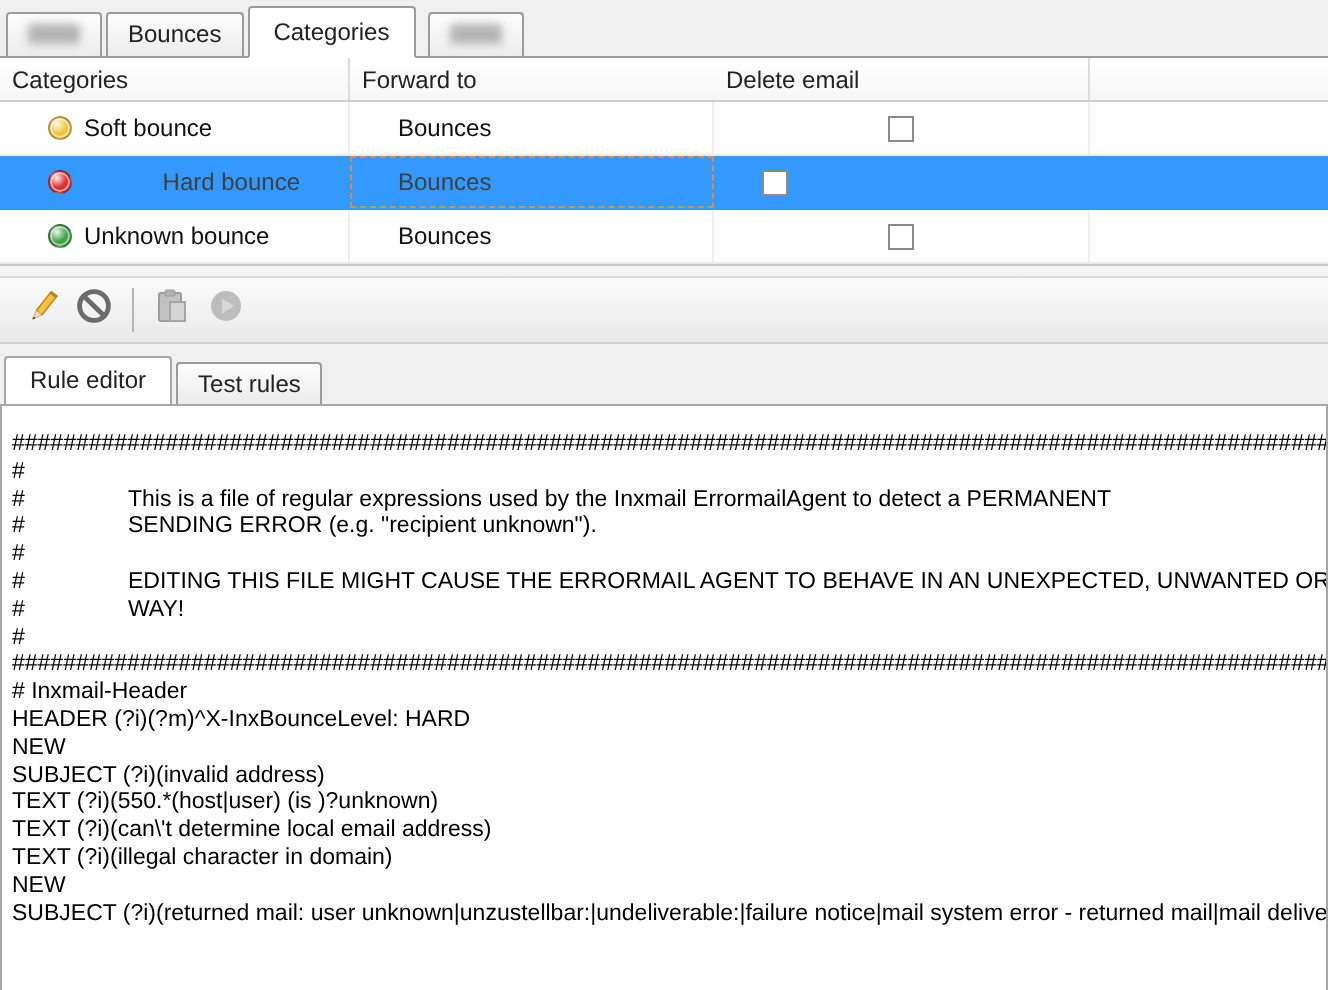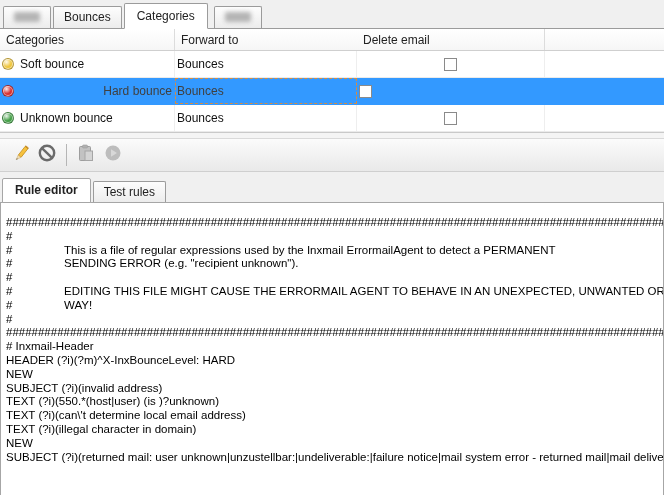--- a/index.html
+++ b/index.html
@@ -24,21 +24,21 @@
   
   .cat-table { background: #fff; border-bottom: 1px solid #c9c9c9; }
   .thead { display: grid; grid-template-columns: 175px 182px 188px 119px;
            height: 22px; background: linear-gradient(#ffffff, #f6f6f6);
            border-bottom: 1px solid #cfcfcf; }
   .th { display: flex; align-items: center; padding: 0 6px; font-size: 12px; color: #222;
         border-right: 1px solid #dcdcdc; overflow: hidden; white-space: nowrap; }
   .th.bold { font-weight: bold; }
   .tbody .trow { display: grid; grid-template-columns: 175px 182px 188px 119px;
                  height: 27px; background: #fff; border-bottom: 1px solid #ebebeb; }
-  .cell { display: flex; align-items: center; padding: 0 2px; font-size: 12px; color: #111;
+  .cell { display: flex; align-items: center; padding: 0 24px; font-size: 12px; color: #111;
           border-right: 1px solid #eeeeee; overflow: hidden; white-space: nowrap; }
   .trow.selected { background: #3399ff; border-bottom-color: #3399ff; }
   .trow.selected .cell { color: #404040; border-right-color: transparent; justify-content: space-between; }
   .trow.selected .cell.focus-cell { outline: 1px dashed #d98c3f; outline-offset: -1px; }
   .dot { width: 12px; height: 12px; border-radius: 50%; margin-right: 6px;
          border: 1px solid rgba(0,0,0,0.25); box-shadow: 0 0 0 1px rgba(255,255,255,0.55) inset; flex: none; }
   .cbwrap { justify-content: center; }
   .checkbox { width: 13px; height: 13px; background: #fff; border: 1px solid #8a8a8a; }
 
   
@@ -47,21 +47,21 @@
              border-top: 1px solid #d9d9d9; border-bottom: 1px solid #cfcfcf;
              display: flex; align-items: center; padding-left: 8px; }
   .tbtn { width: 24px; height: 24px; display: flex; align-items: center; justify-content: center;
           margin-right: 3px; border-radius: 2px; }
   .tbtn svg { width: 20px; height: 20px; }
   .tsep { width: 1px; height: 22px; background: #b5b5b5; margin: 0 7px 0 4px; }
 
   
   .tabstrip.sub { height: 30px; padding: 4px 0 0 2px; }
   .tabstrip.sub .tab { height: 21px; }
-  .tabstrip.sub .tab.active { height: 25px; border-color: #a6a6a6; font-weight: bold; }
+  .tabstrip.sub .tab.active { height: 25px; border-color: #a6a6a6; }
   .editor { flex: 1; background: #fff; border: 1px solid #a6a6a6; border-bottom: none;
             overflow: hidden; padding: 13px 0 0 5px; position: relative; z-index: 1; }
   .eline { white-space: pre; tab-size: 58px; font-size: 11.5px; line-height: 13.8px;
            color: #000; font-family: "Liberation Sans", "DejaVu Sans", sans-serif; }
 </style>
 </head>
 <body>
 
 <div class="app">
 

